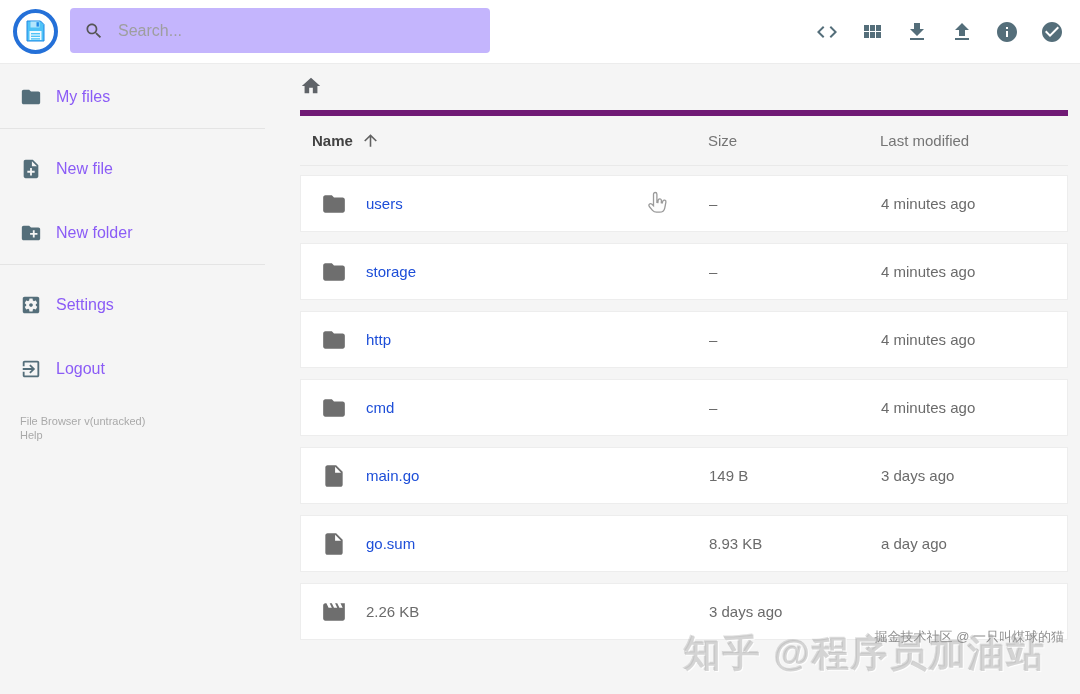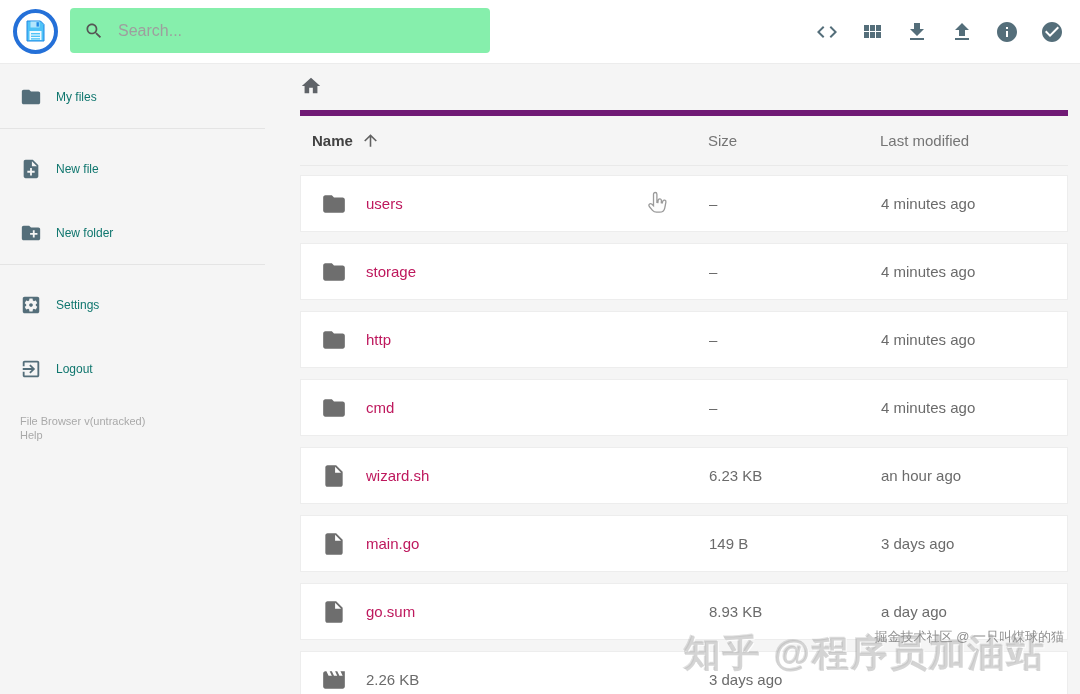--- a/index.html
+++ b/index.html
@@ -4,60 +4,60 @@
 <style>
   * { margin:0; padding:0; box-sizing:border-box; }
   html,body { width:1080px; height:694px; overflow:hidden;
     font-family:"Liberation Sans", sans-serif; background:#f5f5f5; }
 
   
   .topbar { position:absolute; left:0; top:0; width:1080px; height:64px;
     background:#ffffff; border-bottom:1px solid #ececec; z-index:20; }
   .logo { position:absolute; left:12px; top:8px; width:47px; height:47px; cursor:pointer; }
   .searchbar { position:absolute; left:70px; top:8px; width:420px; height:45px;
-    background:#86efac; border-radius:4px; display:flex; align-items:center;
+    background:#c4b5fd; border-radius:4px; display:flex; align-items:center;
     padding:0 14px; cursor:text; }
   .searchbar svg { flex:0 0 auto; margin-right:14px; }
   .searchbar input { border:none; outline:none; background:transparent;
     font-size:16px; color:#555; width:100%;
     font-family:"Liberation Sans", sans-serif; }
   .searchbar input::placeholder { color:#9e9e9e; opacity:1; }
   .topbar-actions { position:absolute; right:16px; top:0; height:64px;
     display:flex; align-items:center; gap:21px; }
   .action-btn { width:24px; height:24px; border:none; background:transparent;
     padding:0; cursor:pointer; display:flex; align-items:center; justify-content:center; }
   .slate { fill:#546e7a; }
   .gray-ic { fill:#6e6e6e; }
   .dark-ic { fill:#555555; }
 
   
   .sidebar { position:absolute; left:0; top:64px; width:265px; padding-top:10px; }
   .side-item { height:46px; display:flex; align-items:center; padding-left:20px;
     margin-bottom:18px; cursor:pointer; }
   .side-item svg { margin-right:14px; }
-  .side-item .lbl { font-size:12px; color:#0f766e; }
+  .side-item .lbl { font-size:16px; color:#8b5cf6; }
   .side-divider { height:1px; background:#e4e4e4; margin:-10px 0 17px 0; }
   .side-footer { margin:22px 0 0 20px; font-size:11px; color:#a9a9a9; line-height:14px; }
   .side-footer .help { cursor:pointer; }
 
   
   .main { position:absolute; left:300px; top:64px; width:768px; }
   .breadcrumb { height:46px; display:flex; align-items:center; }
   .home-btn { border:none; background:transparent; padding:0; cursor:pointer; }
   .listing-header { height:56px; border-top:6px solid #701a75; border-bottom:1px solid #e9e9e9;
     display:grid; grid-template-columns:408px 172px 1fr; align-items:center; }
   .col-name { padding-left:12px; font-size:15px; font-weight:bold; color:#424242;
     display:flex; align-items:center; gap:8px; cursor:pointer; }
   .col-head { font-size:15px; color:#757575; cursor:pointer; }
   .rows { margin-top:9px; }
   .row { height:57px; background:#ffffff; border:1px solid #ededed; margin-bottom:11px;
     display:grid; grid-template-columns:65px 343px 172px 1fr; align-items:center;
     cursor:pointer; }
   .row .icon-cell { padding-left:20px; display:flex; align-items:center; }
-  .row .fname { font-size:15px; color:#be185d; }
+  .row .fname { font-size:15px; color:#1d4ed8; }
   .row .fsize, .row .fmod { font-size:15px; color:#6b6b6b; }
 
   
   .cursor { position:absolute; left:646px; top:190px; z-index:30; pointer-events:none; }
   .wm-large { position:absolute; right:34px; top:629px; z-index:25; font-size:37px;
     font-weight:bold; color:rgba(187,187,187,0.62); letter-spacing:2px;
     text-shadow:1px 1px 0 rgba(255,255,255,0.9), -1px -1px 0 rgba(130,130,130,0.25);
     pointer-events:none; white-space:nowrap; }
   .wm-small { position:absolute; right:16px; top:628px; z-index:25; font-size:13px;
     color:#8f8f8f; pointer-events:none; white-space:nowrap; }
@@ -218,30 +218,20 @@
       <div class="icon-cell">
           <svg width="26" height="26" viewBox="0 0 24 24">
             <path class="gray-ic" d="M10 4H4c-1.1 0-1.99.9-1.99 2L2 18c0 1.1.9 2 2 2h16c1.1 0 2-.9 2-2V8c0-1.1-.9-2-2-2h-8l-2-2z"></path>
           </svg>
         </div>
       <div class="fname">cmd</div>
       <div class="fsize">–</div>
       <div class="fmod">4 minutes ago</div>
     </div>
 
-    <div class="row">
-      <div class="icon-cell">
-          <svg width="26" height="26" viewBox="0 0 24 24">
-            <path class="gray-ic" d="M6 2c-1.1 0-1.99.9-1.99 2L4 20c0 1.1.89 2 1.99 2H18c1.1 0 2-.9 2-2V8l-6-6H6zm7 7V3.5L18.5 9H13z"></path>
-          </svg>
-        </div>
-      <div class="fname">wizard.sh</div>
-      <div class="fsize">6.23 KB</div>
-      <div class="fmod">an hour ago</div>
-    </div>
 
     <div class="row">
       <div class="icon-cell">
           <svg width="26" height="26" viewBox="0 0 24 24">
             <path class="gray-ic" d="M6 2c-1.1 0-1.99.9-1.99 2L4 20c0 1.1.89 2 1.99 2H18c1.1 0 2-.9 2-2V8l-6-6H6zm7 7V3.5L18.5 9H13z"></path>
           </svg>
         </div>
       <div class="fname">main.go</div>
       <div class="fsize">149 B</div>
       <div class="fmod">3 days ago</div>

